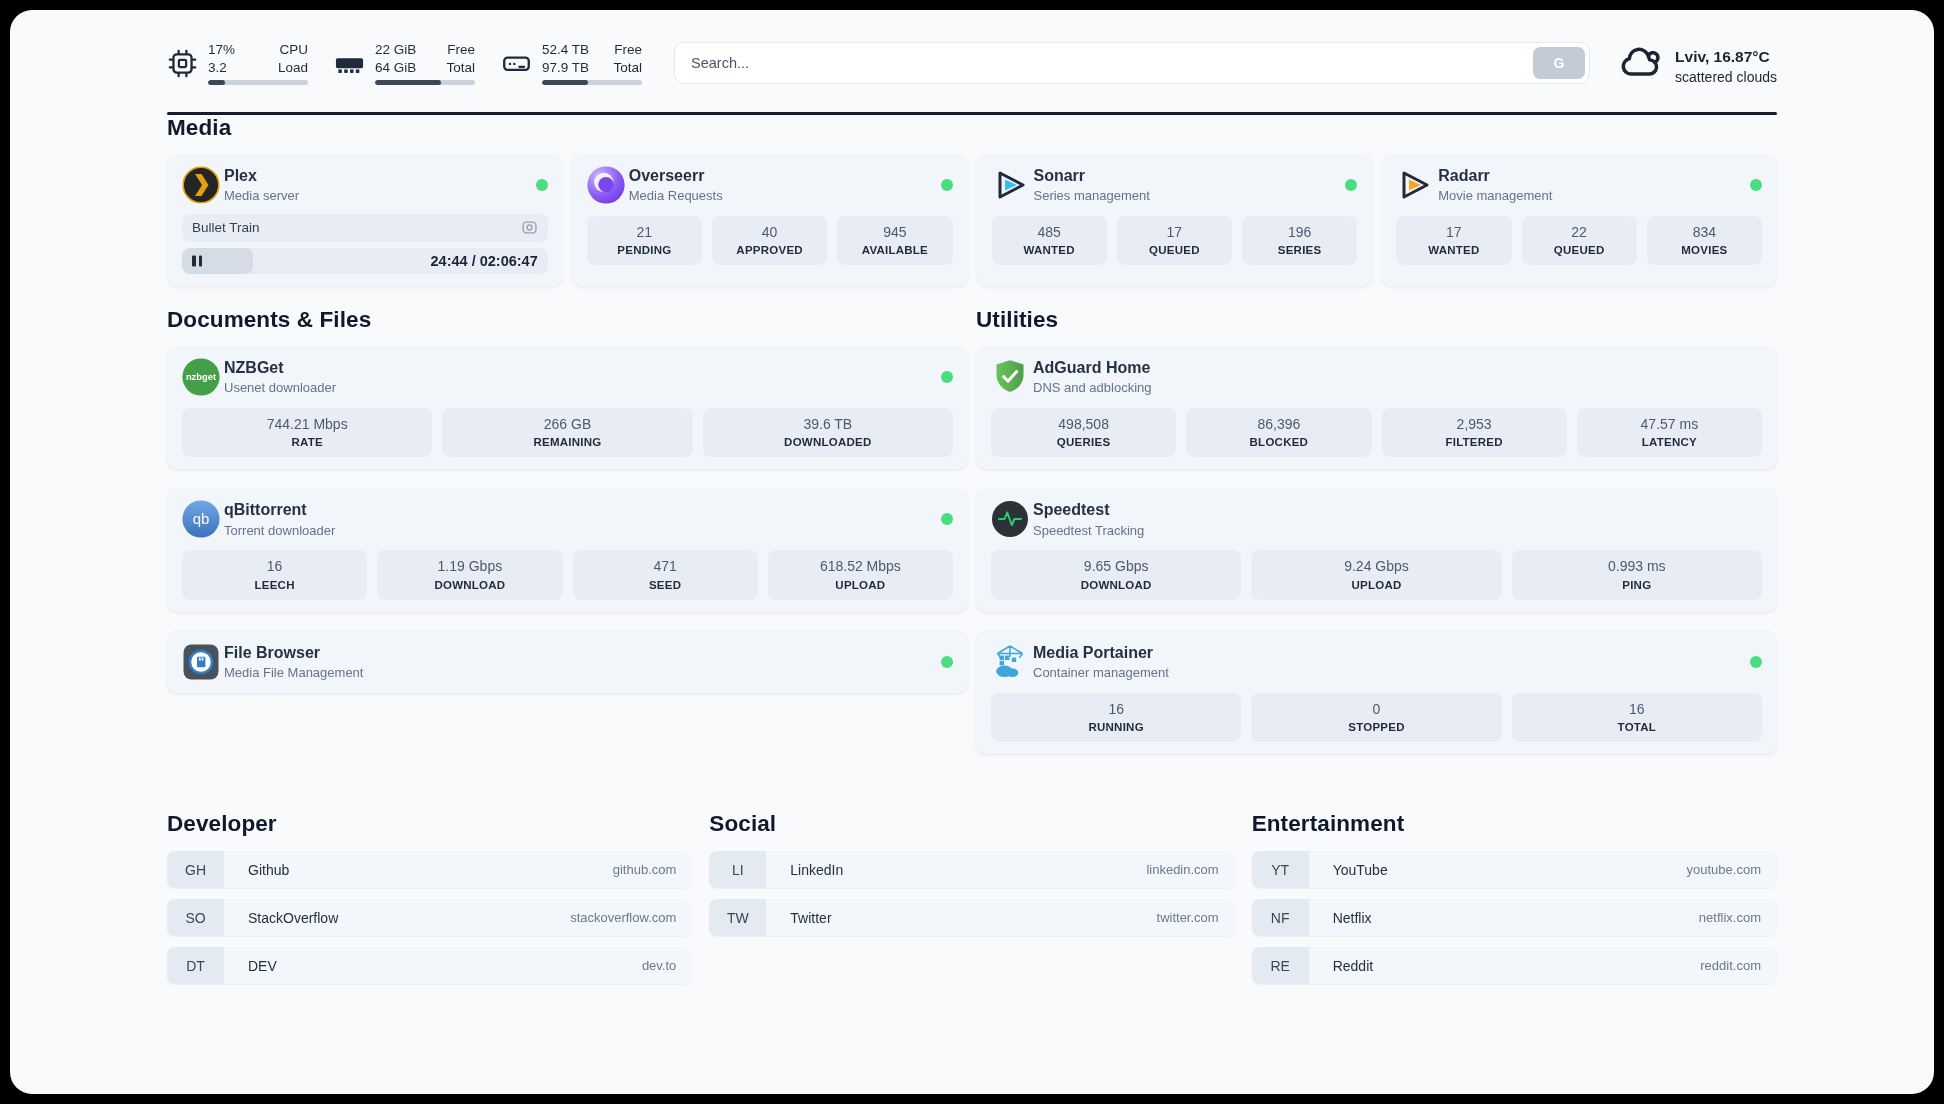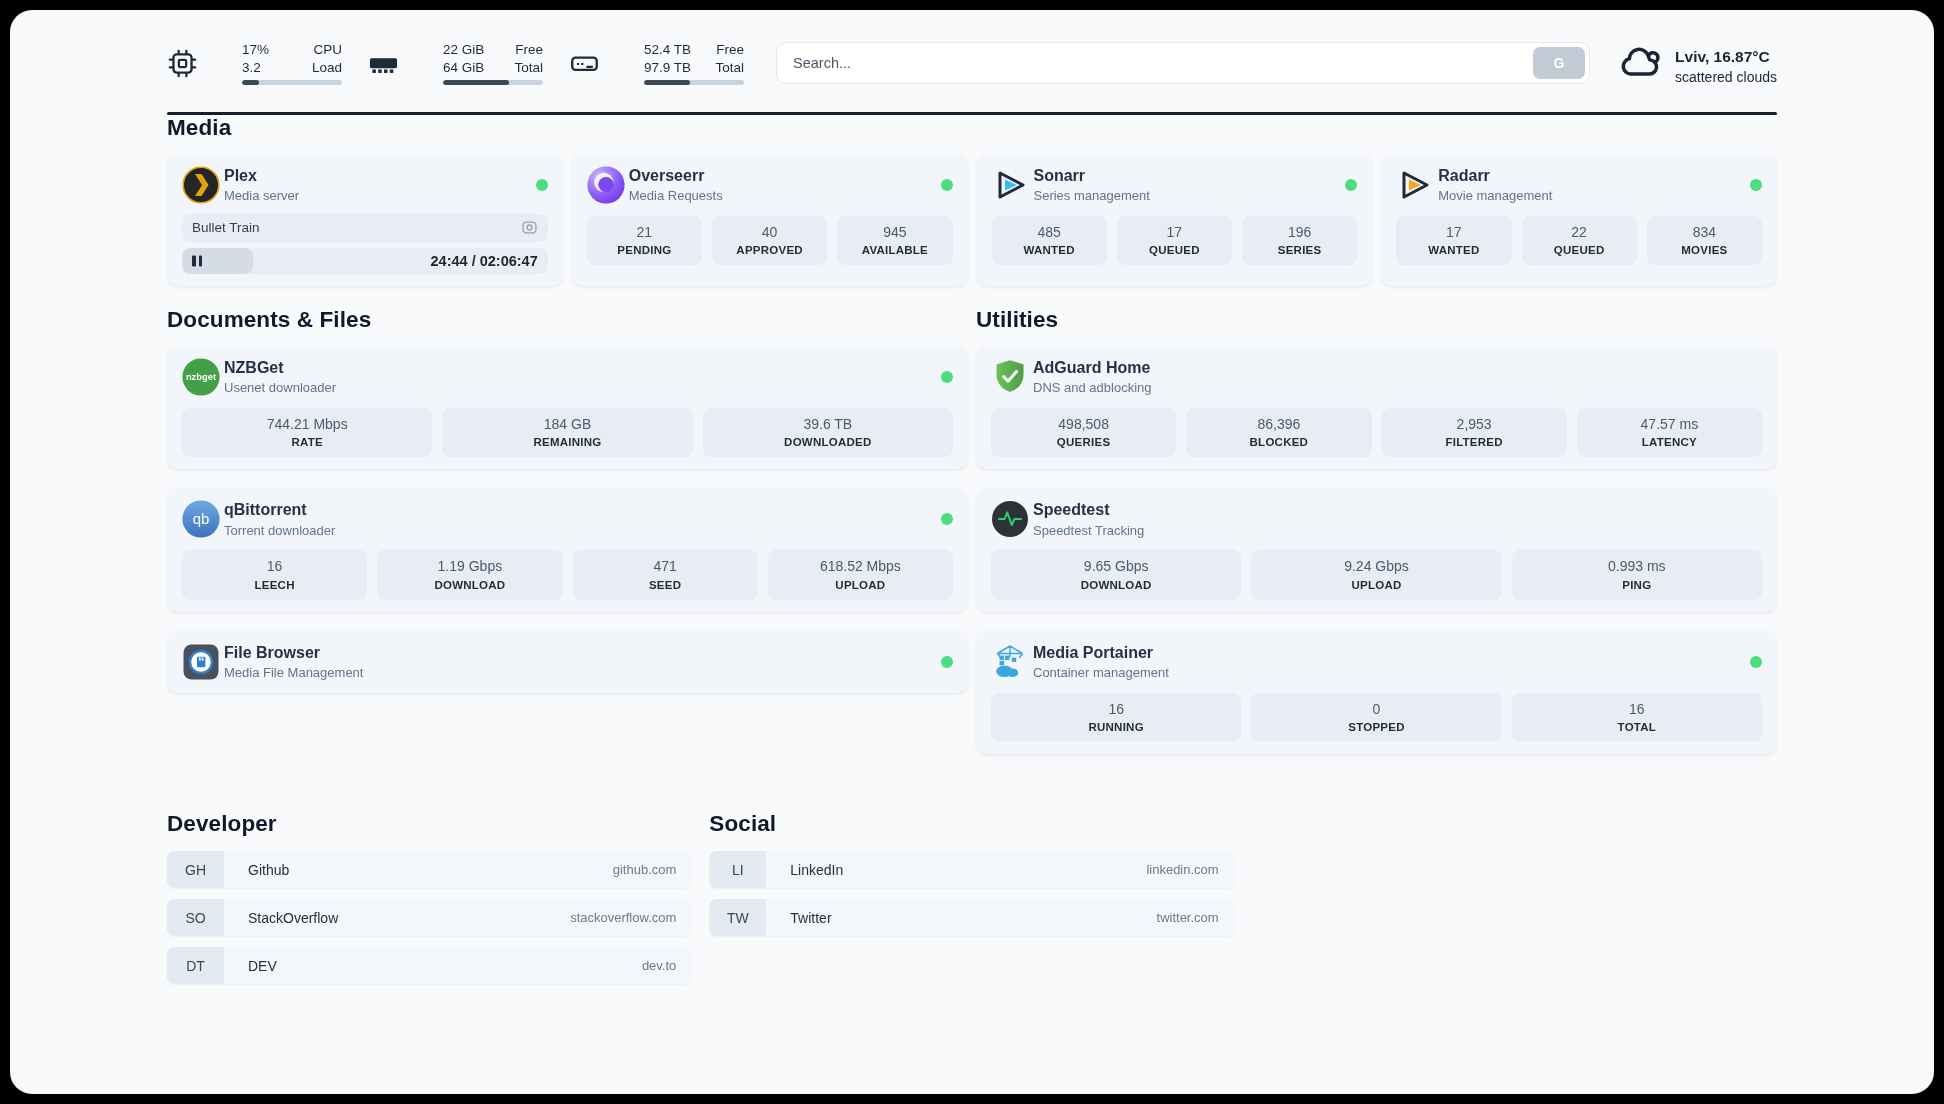--- a/index.html
+++ b/index.html
@@ -12,21 +12,21 @@
     position:absolute;inset:10px;background:#f8fafc;border-radius:22px;overflow:hidden;
   }
   .content{padding:0 157px;}
 
   
   .topbar{display:flex;align-items:center;margin-top:25px;height:56px;}
   .sys{display:flex;gap:26px;align-items:center;}
   .sysw{display:flex;gap:10px;align-items:center;}
   .sicon{display:block;color:#1f2a3a;}
   .sysw .sicon{width:31px;height:31px;}
-  .swtxt{width:100px;margin-left:34px;}
+  .swtxt{width:100px;}
   .swrow{display:flex;justify-content:space-between;font-size:13.5px;color:#1f2a3a;font-weight:500;line-height:1.32;}
   .swbar{height:5px;background:#c9d2dd;border-radius:3px;margin-top:4px;overflow:hidden;}
   .swfill{height:100%;background:#3d4757;border-radius:3px;}
 
   .search-wrap{flex:1;margin:0 28px 0 32px;position:relative;height:42px;}
   .search-wrap input{
     width:100%;height:100%;box-sizing:border-box;border:1.5px solid #e3e8ef;border-radius:10px;
     background:#fff;padding:0 72px 0 16px;font-size:14.5px;color:#1f2a3a;outline:none;
     font-family:"Liberation Sans","DejaVu Sans",sans-serif;
   }
@@ -319,21 +319,21 @@
                   <div class="desc">Usenet downloader</div>
                 </div>
                 <span class="dot"></span>
               </div>
               <div class="stats">
                 <div class="stat">
                   <div class="v">744.21 Mbps</div>
                   <div class="l">RATE</div>
                 </div>
                 <div class="stat">
-                  <div class="v">184 GB</div>
+                  <div class="v">266 GB</div>
                   <div class="l">REMAINING</div>
                 </div>
                 <div class="stat">
                   <div class="v">39.6 TB</div>
                   <div class="l">DOWNLOADED</div>
                 </div>
               </div>
             </div>
             <div class="card">
               <div class="card-head">
@@ -520,16 +520,34 @@
             <span class="bm-abbr">LI</span>
             <span class="bm-name">LinkedIn</span>
             <span class="bm-url">linkedin.com</span>
           </div>
           <div class="bm-row">
             <span class="bm-abbr">TW</span>
             <span class="bm-name">Twitter</span>
             <span class="bm-url">twitter.com</span>
           </div>
         </div>
+        <div class="bm">
+          <h2 class="section">Entertainment</h2>
+          <div class="bm-row">
+            <span class="bm-abbr">YT</span>
+            <span class="bm-name">YouTube</span>
+            <span class="bm-url">youtube.com</span>
+          </div>
+          <div class="bm-row">
+            <span class="bm-abbr">NF</span>
+            <span class="bm-name">Netflix</span>
+            <span class="bm-url">netflix.com</span>
+          </div>
+          <div class="bm-row">
+            <span class="bm-abbr">RE</span>
+            <span class="bm-name">Reddit</span>
+            <span class="bm-url">reddit.com</span>
+          </div>
+        </div>
       </div>
 
   </div>
 </div>
 
 </body></html>

